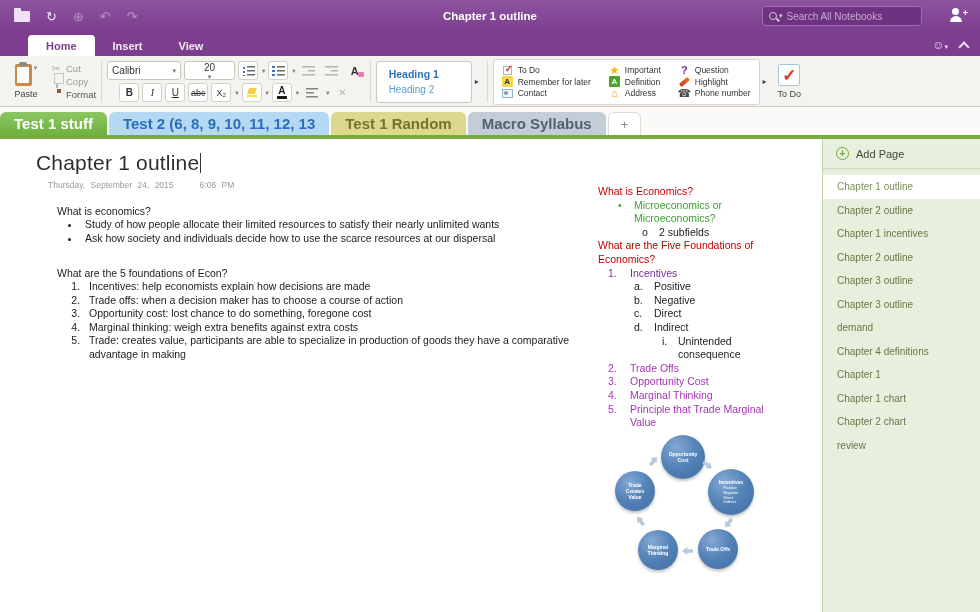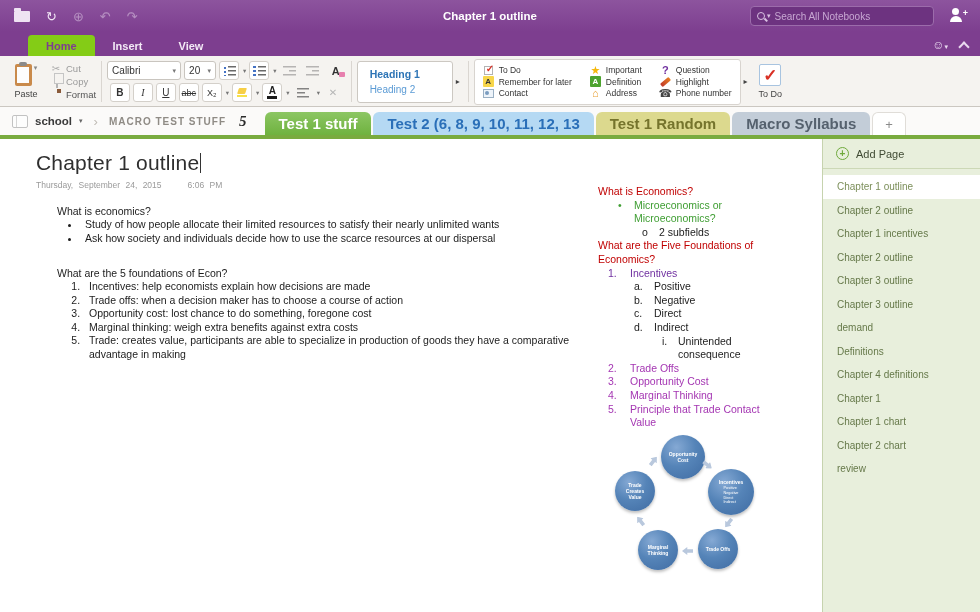--- a/index.html
+++ b/index.html
@@ -10,41 +10,41 @@
   .titlebar { position:relative; height:32px;
     background:linear-gradient(#8d549e,#7d3e8f); display:flex; align-items:center; }
   .tb-icons { display:flex; align-items:center; gap:16px; margin-left:14px; }
   .tb-ic { color:#f0e4f4; font-size:13px; line-height:1; cursor:default; }
   .tb-ic.dim { opacity:.45; }
   .folder-shape { width:16px; height:11px; background:#efe3f3; border-radius:1px; position:relative; }
   .folder-shape::before { content:""; position:absolute; top:-3px; left:0; width:7px; height:3px;
     background:#efe3f3; border-radius:1px 1px 0 0; }
   .tb-title { position:absolute; left:0; right:0; text-align:center; color:#fff;
     font-size:11.5px; font-weight:bold; pointer-events:none; }
-  .searchbox { position:absolute; right:46px; top:6px; width:184px; height:20px;
+  .searchbox { position:absolute; right:58px; top:6px; width:160px; height:20px;
     background:#6d3380; border:1px solid #9c6cab; border-radius:4px;
     display:flex; align-items:center; padding:3px 6px; }
   .mag { width:8px; height:8px; border:1.5px solid #d9c2e2; border-radius:50%; position:relative; flex:none; }
   .mag::after { content:""; position:absolute; left:6px; top:6px; width:4px; height:1.5px;
     background:#d9c2e2; transform:rotate(45deg); }
   .searchbox .dd { color:#d9c2e2; font-size:7px; margin:0 4px 0 2px; }
   .searchbox input { background:transparent; border:none; outline:none; width:110px;
     font-size:10px; color:#f0e4f4; font-family:"Liberation Sans",sans-serif; }
   .searchbox input::placeholder { color:#c7a7d2; }
   .share-ic { position:absolute; right:14px; top:8px; width:16px; height:14px; }
   .share-ic .head { width:7px; height:7px; border-radius:50%; background:#fff; margin-left:2px; }
   .share-ic .body { width:12px; height:6px; border-radius:6px 6px 0 0; background:#fff; margin-top:1px; }
   .share-ic .plus { position:absolute; right:-2px; top:0; color:#fff; font-size:9px; font-weight:bold; }
 
   
   .tabrow { position:relative; height:24px; background:#7d3e8f; display:flex; align-items:flex-end; }
   .rtab { height:21px; padding:0 18px; display:flex; align-items:center; color:#f3eaf6;
     font-size:11px; font-weight:bold; border-radius:4px 4px 0 0; cursor:default; }
   .rtab.first { margin-left:28px; }
-  .rtab.active { background:#84cc16; color:#7d3e8f; }
+  .rtab.active { background:#ffffff; color:#7d3e8f; }
   .tabrow-right { position:absolute; right:12px; bottom:4px; display:flex; align-items:center; gap:12px; }
   .smiley { color:#e9d9ef; font-size:12px; }
   .smiley .dd { font-size:7px; }
   .collapse-chev { width:8px; height:8px; border-left:2px solid #e9d9ef; border-top:2px solid #e9d9ef;
     transform:rotate(45deg); margin-top:4px; }
 
   
   .ribbon { height:51px; background:#f5f3f0; border-bottom:1px solid #cbc7c1;
     display:flex; align-items:stretch; padding:3px 6px 2px 6px; }
   .rgroup { display:flex; align-items:center; }
@@ -65,21 +65,21 @@
   .copy-ic { width:8px; height:9px; border:1px solid #b5b5b5; background:#fff; position:relative; margin-left:2px; }
   .copy-ic::before { content:""; position:absolute; left:-3px; top:-3px; width:8px; height:9px;
     border:1px solid #c5c5c5; background:#f5f3f0; }
   .brush { width:11px; height:4px; background:#3aa6a0; transform:rotate(-35deg); border-radius:1px; position:relative; margin-left:1px;}
   .brush::after { content:""; position:absolute; right:-4px; top:0; width:4px; height:4px; background:#8a5a3a; }
 
   .fontgrp { display:flex; flex-direction:column; justify-content:center; gap:3px; }
   .fg-row { display:flex; align-items:center; gap:3px; }
   .selbox { background:#fff; border:1px solid #c9c5bf; border-radius:3px; height:19px;
     display:flex; align-items:center; justify-content:space-between; padding:0 4px; font-size:10px; color:#333; }
-  .fname { width:74px; } .fsize { width:32px; }
+  .fname { width:74px; } .fsize { width:51px;flex-direction:column; }
   .selbox .dd { font-size:7px; color:#777; }
   .sbtn { width:20px; height:19px; background:#fff; border:1px solid #d4d0ca; border-radius:3px;
     display:flex; align-items:center; justify-content:center; font-size:10px; color:#333; }
   .sbtn.noborder { border-color:transparent; background:transparent; }
   .sbtn.dim { color:#b5b5b5; }
   .ddm { font-size:6.5px; color:#777; margin-left:1px; }
   .list-ic { width:13px; height:11px;
     background:
       radial-gradient(circle, #4472c4 1.3px, transparent 1.4px) 0 1px/4px 4px no-repeat,
       radial-gradient(circle, #4472c4 1.3px, transparent 1.4px) 0 5px/4px 4px no-repeat,
@@ -172,21 +172,21 @@
     padding:0 12px; font-size:13px; font-weight:normal; }
   .greenbar { height:4px; background:#79ab3f; }
 
   
   .content { display:flex; height:473px; }
   .canvas { position:relative; flex:1; background:#fff; overflow:hidden; }
 
   .page-head { position:absolute; left:36px; top:12px; }
   .page-title { font-size:21px; color:#2f2f2f; letter-spacing:.2px; }
   .caret { display:inline-block; width:1px; height:20px; background:#333; margin-left:1px; vertical-align:-3px; }
-  .page-date { margin-top:5px; font-size:8.5px; color:#9a9a9a; word-spacing:3px; }
+  .page-date { margin-top:5px; font-size:8.5px; color:#9a9a9a; word-spacing:3px;margin-left:12px; }
   .page-date .tm { margin-left:26px; }
 
   .note-left { position:absolute; left:57px; top:66px; width:525px; font-size:10.5px; color:#1c1c1c; }
   .nl-q { margin-bottom:1px; }
   .note-left ul { list-style:disc; margin:1px 0 8px 24px; }
   .note-left ul li { line-height:13.5px; padding-left:4px; }
   .note-left ol { list-style:decimal; margin:1px 0 0 26px; }
   .note-left ol li { line-height:13.5px; padding-left:6px; }
   .nl-gap { height:14px; }
 
@@ -412,28 +412,20 @@
     <div class="todo-big">
       <div class="box">
           <span class="ck">✓</span>
         </div>
       <span class="lbl">To Do</span>
     </div>
   </div>
 </div>
 
 <div class="sectionbar">
-  <div class="nb-area">
-    <div class="nb-ic"></div>
-    <span class="nb-name">school</span>
-    <span class="nb-dd">▾</span>
-    <span class="nb-chev">›</span>
-    <span class="grp-name">MACRO TEST STUFF</span>
-    <span class="grp-logo">5</span>
-  </div>
   <div class="stabs">
     <div class="stab green">Test 1 stuff</div>
     <div class="stab blue">Test 2 (6, 8, 9, 10, 11, 12, 13</div>
     <div class="stab olive">Test 1 Random</div>
     <div class="stab gray">Macro Syllabus</div>
     <div class="stab plus">+</div>
   </div>
 </div>
 <div class="greenbar"></div>
 
@@ -519,21 +511,21 @@
       <div class="rline magenta" style="padding-left:10px;">
           <span class="mk" style="width:22px;">3.</span>
           <span>Opportunity Cost</span>
         </div>
       <div class="rline magenta" style="padding-left:10px;">
           <span class="mk" style="width:22px;">4.</span>
           <span>Marginal Thinking</span>
         </div>
       <div class="rline magenta" style="padding-left:10px;">
           <span class="mk" style="width:22px;">5.</span>
-          <span>Principle that Trade Contact</span>
+          <span>Principle that Trade Marginal</span>
         </div>
       <div class="rline magenta" style="padding-left:32px;">
           <span>Value</span>
         </div>
     </div>
 
     <div class="diagram">
       <div class="circ" style="left:63px; top:0; width:44px; height:44px;">
         <span class="clbl">Opportunity
 Cost</span>
@@ -571,21 +563,20 @@
       <span class="lbl">Add Page</span>
     </div>
     <div class="pagelist">
       <div class="page-item selected">Chapter 1 outline</div>
       <div class="page-item">Chapter 2 outline</div>
       <div class="page-item">Chapter 1 incentives</div>
       <div class="page-item">Chapter 2 outline</div>
       <div class="page-item">Chapter 3 outline</div>
       <div class="page-item">Chapter 3 outline</div>
       <div class="page-item">demand</div>
-      <div class="page-item">Definitions</div>
       <div class="page-item">Chapter 4 definitions</div>
       <div class="page-item">Chapter 1</div>
       <div class="page-item">Chapter 1 chart</div>
       <div class="page-item">Chapter 2 chart</div>
       <div class="page-item">review</div>
     </div>
   </div>
 </div>
 
 </body></html>

